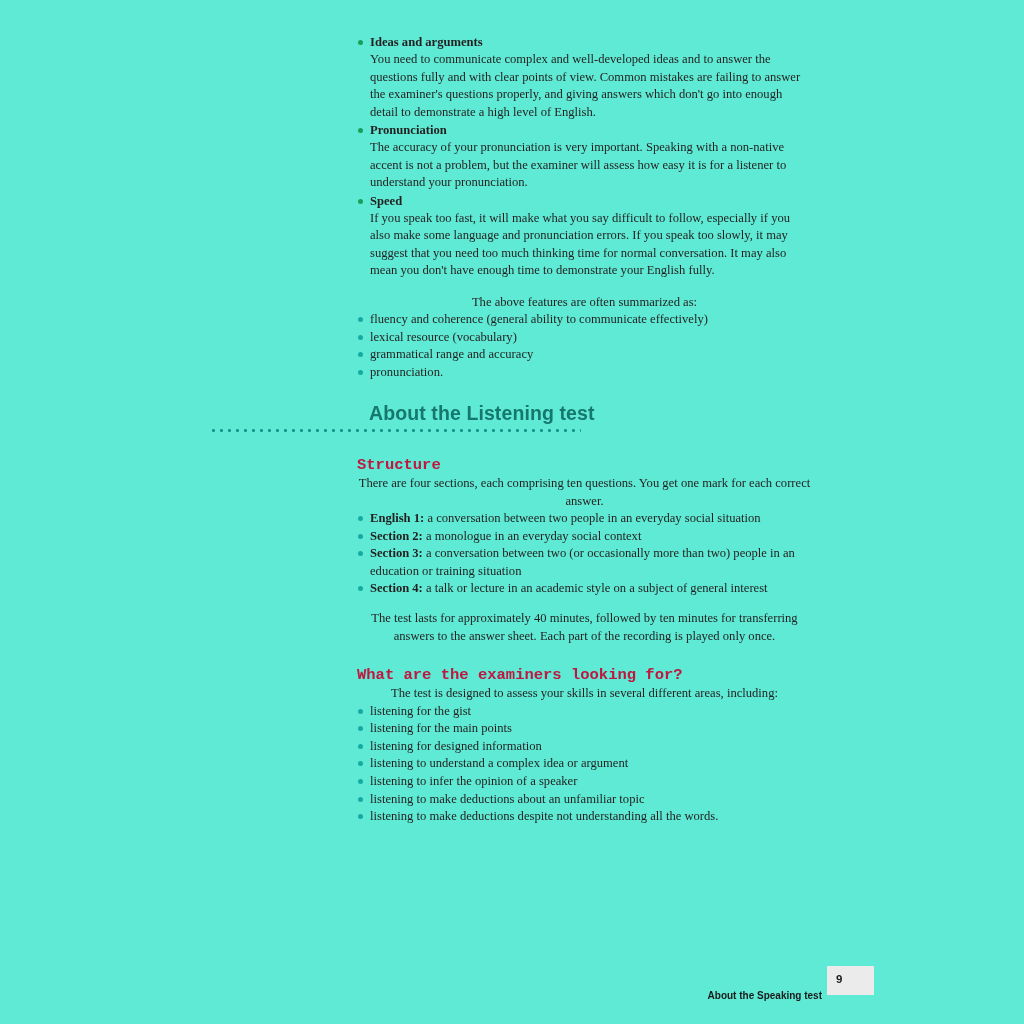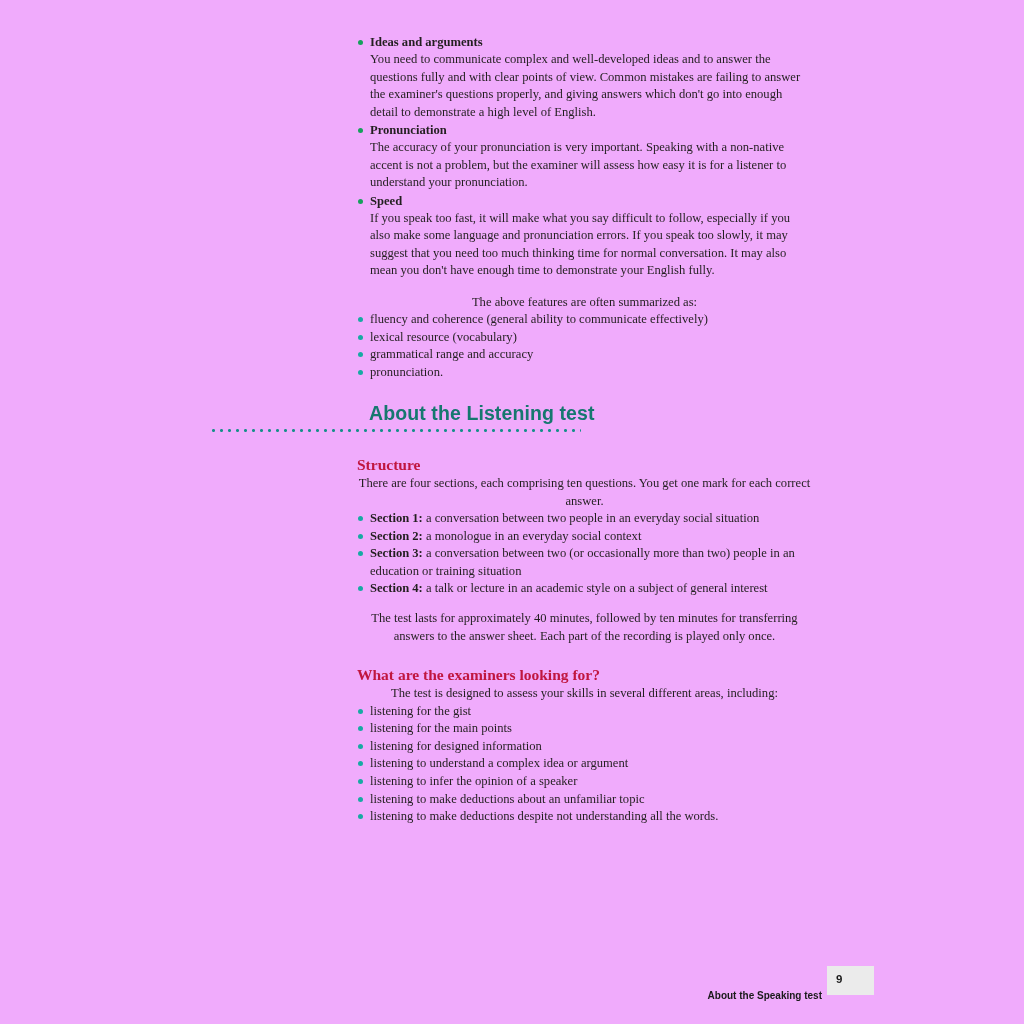--- a/index.html
+++ b/index.html
@@ -4,21 +4,21 @@
 <style>
   html, body {
     margin: 0;
     padding: 0;
     background: #ffffff;
   }
   .page {
     position: relative;
     width: 1024px;
     height: 1024px;
-    background: #f0abfc;
+    background: #5eead4;
     overflow: hidden;
     font-family: "Liberation Serif", serif;
     color: #231f20;
   }
 
   
   .content {
     position: absolute;
     left: 357px;
     top: 34px;
@@ -118,21 +118,21 @@
     top: 28px;
     width: 369px;
     height: 3px;
     background-image: radial-gradient(circle at 1.5px 1.5px, #17908a 1.3px, rgba(255,255,255,0) 1.6px);
     background-size: 8px 3px;
     background-repeat: repeat-x;
   }
 
   
   .sub-heading {
-    font-family: Liberation Serif, serif;
+    font-family: Liberation Mono, monospace;
     font-weight: bold;
     font-size: 15.5px;
     line-height: 20px;
     color: #c0163f;
     margin: 0;
   }
 
   
   .footer {
     position: absolute;
@@ -228,21 +228,21 @@
 
     <div style="height:18px"></div>
 
     <h2 class="sub-heading">Structure</h2>
 
     <p class="body-text para">There are four sections, each comprising ten questions. You get one mark for each correct answer.</p>
 
     <ul class="section-list">
       <li class="bullet-row">
         <span class="dot teal-dot" style="background:#17aaa3"></span>
-        <span class="bullet-body"><b>Section 1:</b><span> a conversation between two people in an everyday social situation</span></span>
+        <span class="bullet-body"><b>English 1:</b><span> a conversation between two people in an everyday social situation</span></span>
       </li>
       <li class="bullet-row">
         <span class="dot" style="background:#17aaa3"></span>
         <span class="bullet-body"><b>Section 2:</b><span> a monologue in an everyday social context</span></span>
       </li>
       <li class="bullet-row">
         <span class="dot" style="background:#17aaa3"></span>
         <span class="bullet-body"><b>Section 3:</b><span> a conversation between two (or occasionally more than two) people in an education or training situation</span></span>
       </li>
       <li class="bullet-row">

